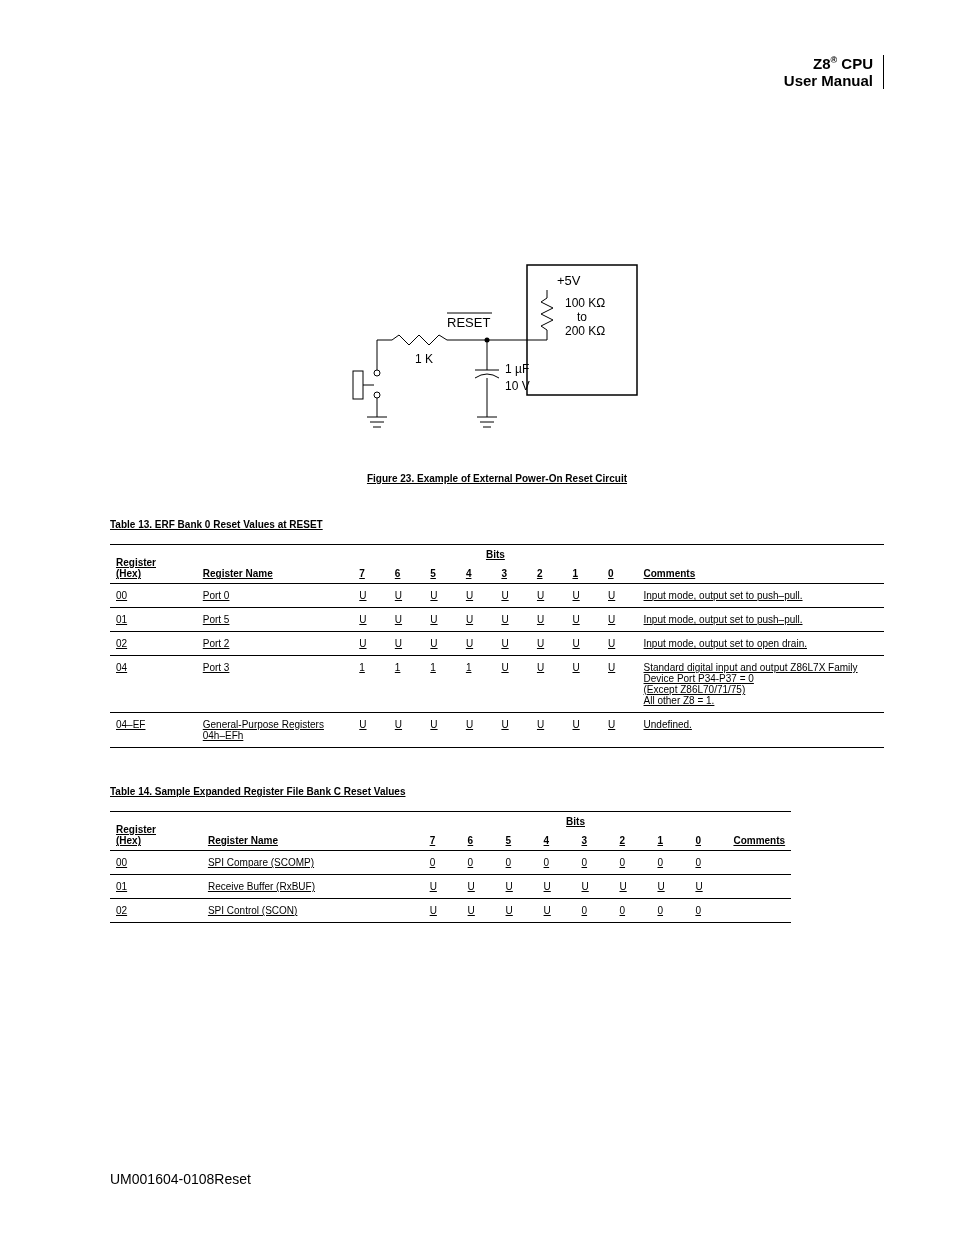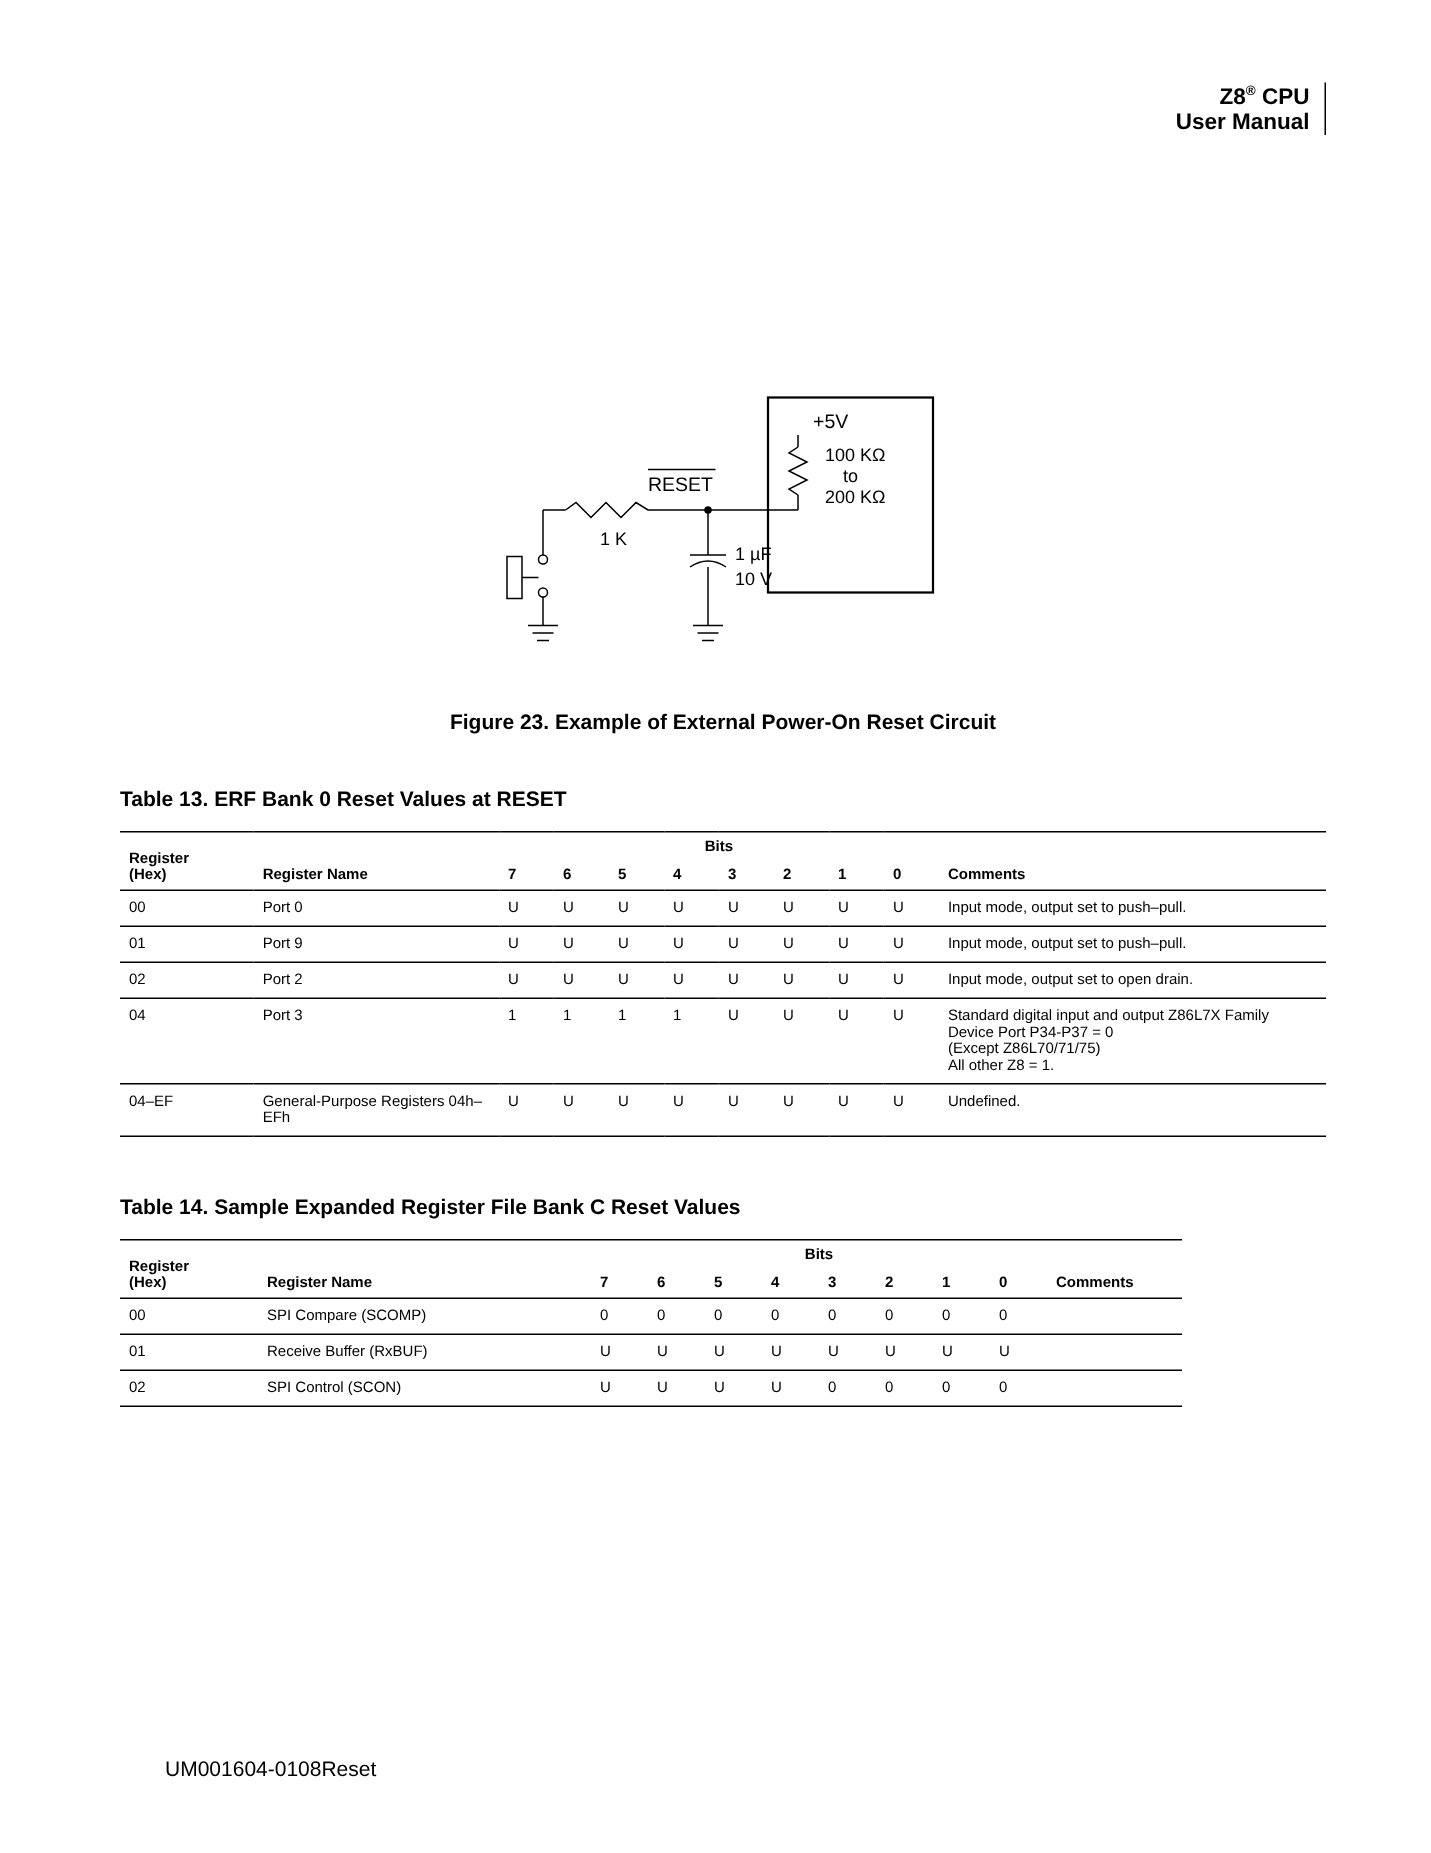--- a/index.html
+++ b/index.html
@@ -6,22 +6,23 @@
     margin: 0;
     padding: 0;
     font-family: Arial, Helvetica, sans-serif;
     font-size: 14px;
     color: #000;
   }
   .page {
     width: 954px;
     height: 1235px;
     box-sizing: border-box;
-    padding: 55px 70px 40px 80px;
+    padding: 55px 70px 40px 110px;
     position: relative;
+    text-decoration: underline;
   }
   .header {
     position: absolute;
     top: 55px;
     right: 70px;
     text-align: right;
   }
   .header-titles {
     font-weight: bold;
     font-size: 15px;
@@ -60,21 +61,21 @@
   .content {
     margin-top: 190px;
   }
   .fig {
     display: block;
     margin: 0 auto;
   }
   .fig-caption, .tbl-caption {
     font-weight: bold;
     text-align: center;
-    font-size: 14px;
+    font-size: 10px;
     margin: 18px 0 35px 0;
   }
   .tbl-caption {
     text-align: left;
     margin: 30px 0 14px 0;
   }
   table.reset {
     border-collapse: collapse;
     width: 100%;
     font-size: 10px;
@@ -201,21 +202,21 @@
             <td class="bitcol">U</td>
             <td class="bitcol">U</td>
             <td class="bitcol">U</td>
             <td class="bitcol">U</td>
             <td class="bitcol">U</td>
             <td class="bitcol">U</td>
             <td style="width: 260px; white-space: pre-line;">Input mode, output set to push–pull.</td>
           </tr>
           <tr>
             <td>01</td>
-            <td>Port 9</td>
+            <td>Port 5</td>
             <td class="bitcol">U</td>
             <td class="bitcol">U</td>
             <td class="bitcol">U</td>
             <td class="bitcol">U</td>
             <td class="bitcol">U</td>
             <td class="bitcol">U</td>
             <td class="bitcol">U</td>
             <td class="bitcol">U</td>
             <td style="width: 260px; white-space: pre-line;">Input mode, output set to push–pull.</td>
           </tr>

